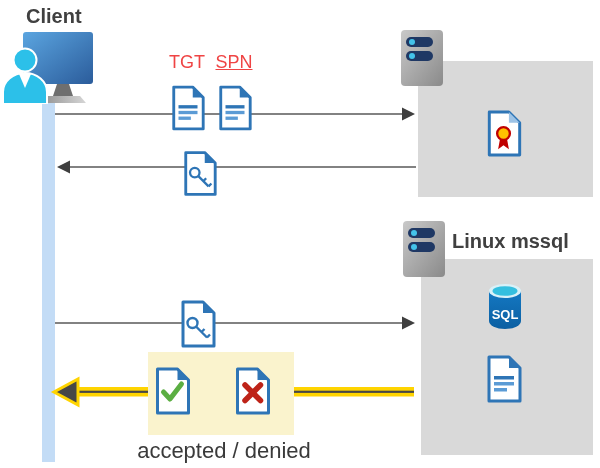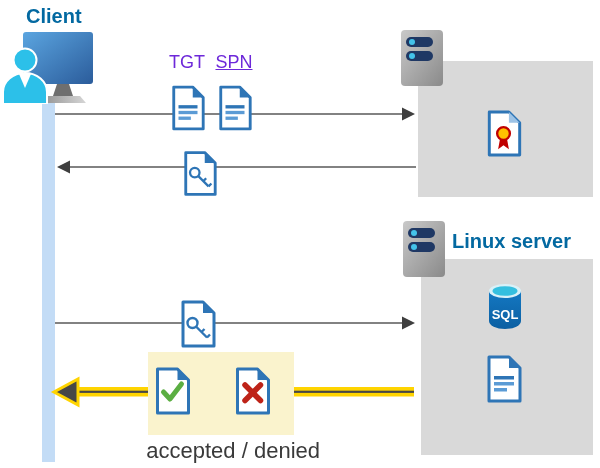--- a/index.html
+++ b/index.html
@@ -1,23 +1,23 @@
 <!DOCTYPE html>
 <html><head>
 <meta charset="utf-8">
 <style>
   html,body{margin:0;padding:0;background:#fff;}
   #canvas{
     position:relative;width:600px;height:468px;background:#fff;overflow:hidden;
     font-family:"Liberation Sans", sans-serif;
   }
   .abs{position:absolute;}
-  .title{font-weight:bold;font-size:20px;line-height:25px;color:#0369a1;}
-  .small-label{font-size:18px;color:#6d28d9;text-align:center;}
-  .caption{font-size:22px;color:#3a3a3a;text-align:right;}
+  .title{font-weight:bold;font-size:20px;line-height:25px;color:#404040;}
+  .small-label{font-size:18px;color:#ef4444;text-align:center;}
+  .caption{font-size:22px;color:#3a3a3a;text-align:center;}
   .file-label{font-size:20px;color:#3c3c3c;text-align:center;}
   #lifeline{left:42px;top:100px;width:13px;height:362px;background:#c3dcf6;z-index:0;}
   #dc-box{left:418px;top:61px;width:175px;height:136px;background:#d9d9d9;z-index:1;}
   #linux-box{left:421px;top:259px;width:172px;height:196px;background:#d9d9d9;z-index:1;}
   #yellow-box{left:148px;top:352px;width:146px;height:83px;background:#faf3cd;z-index:3;}
   #arrow-layer{left:0;top:0;width:600px;height:468px;z-index:2;pointer-events:none;}
   .icon{z-index:4;}
   .z2{z-index:2;}
 </style>
 </head>
@@ -83,21 +83,21 @@
   </svg>
 
   <svg class="abs z2" style="left:400px;top:29px;" width="44" height="58" viewBox="0 0 44 58">
     <rect x="1" y="1" width="42" height="56" rx="4" fill="url(#gradServer)"></rect>
     <rect x="6" y="8" width="27" height="10" rx="5" fill="#1f3864"></rect>
     <rect x="6" y="22" width="27" height="10" rx="5" fill="#1f3864"></rect>
     <circle cx="12" cy="13" r="3" fill="#44c3ea"></circle>
     <circle cx="12" cy="27" r="3" fill="#44c3ea"></circle>
   </svg>
 
-  <div class="abs title" style="left:452px;top:229px;width:145px;">Linux server</div>
+  <div class="abs title" style="left:452px;top:229px;width:145px;">Linux mssql</div>
   <svg class="abs z2" style="left:402px;top:220px;" width="44" height="58" viewBox="0 0 44 58">
     <rect x="1" y="1" width="42" height="56" rx="4" fill="url(#gradServer)"></rect>
     <rect x="6" y="8" width="27" height="10" rx="5" fill="#1f3864"></rect>
     <rect x="6" y="22" width="27" height="10" rx="5" fill="#1f3864"></rect>
     <circle cx="12" cy="13" r="3" fill="#44c3ea"></circle>
     <circle cx="12" cy="27" r="3" fill="#44c3ea"></circle>
   </svg>
 
   <div class="abs small-label" style="left:166px;top:52px;width:42px;">TGT</div>
   <div class="abs small-label" style="left:212px;top:52px;width:44px;text-decoration:underline;">SPN</div>

